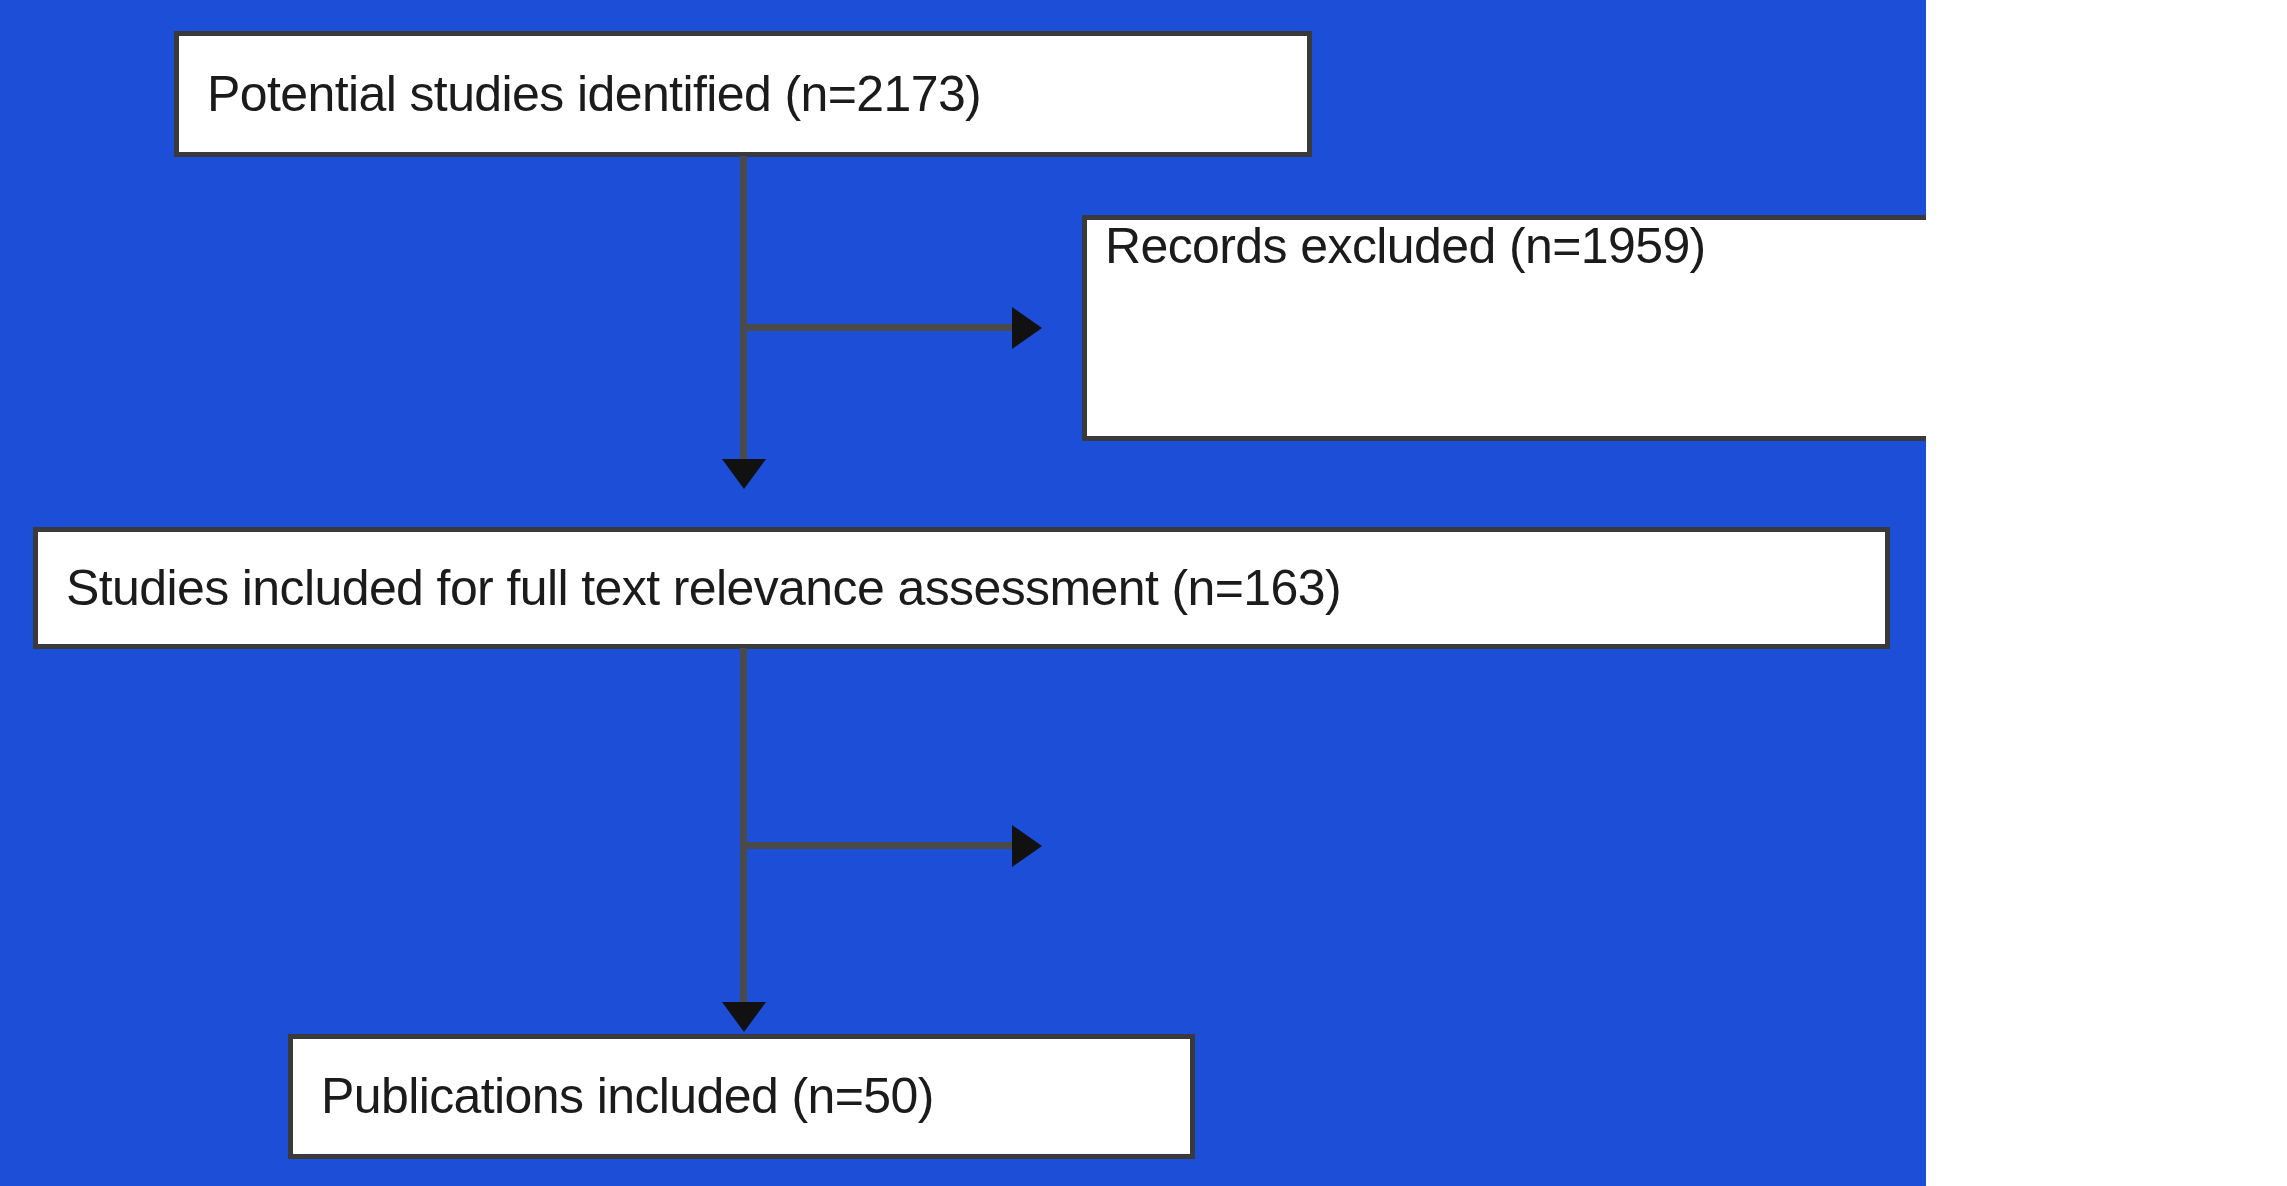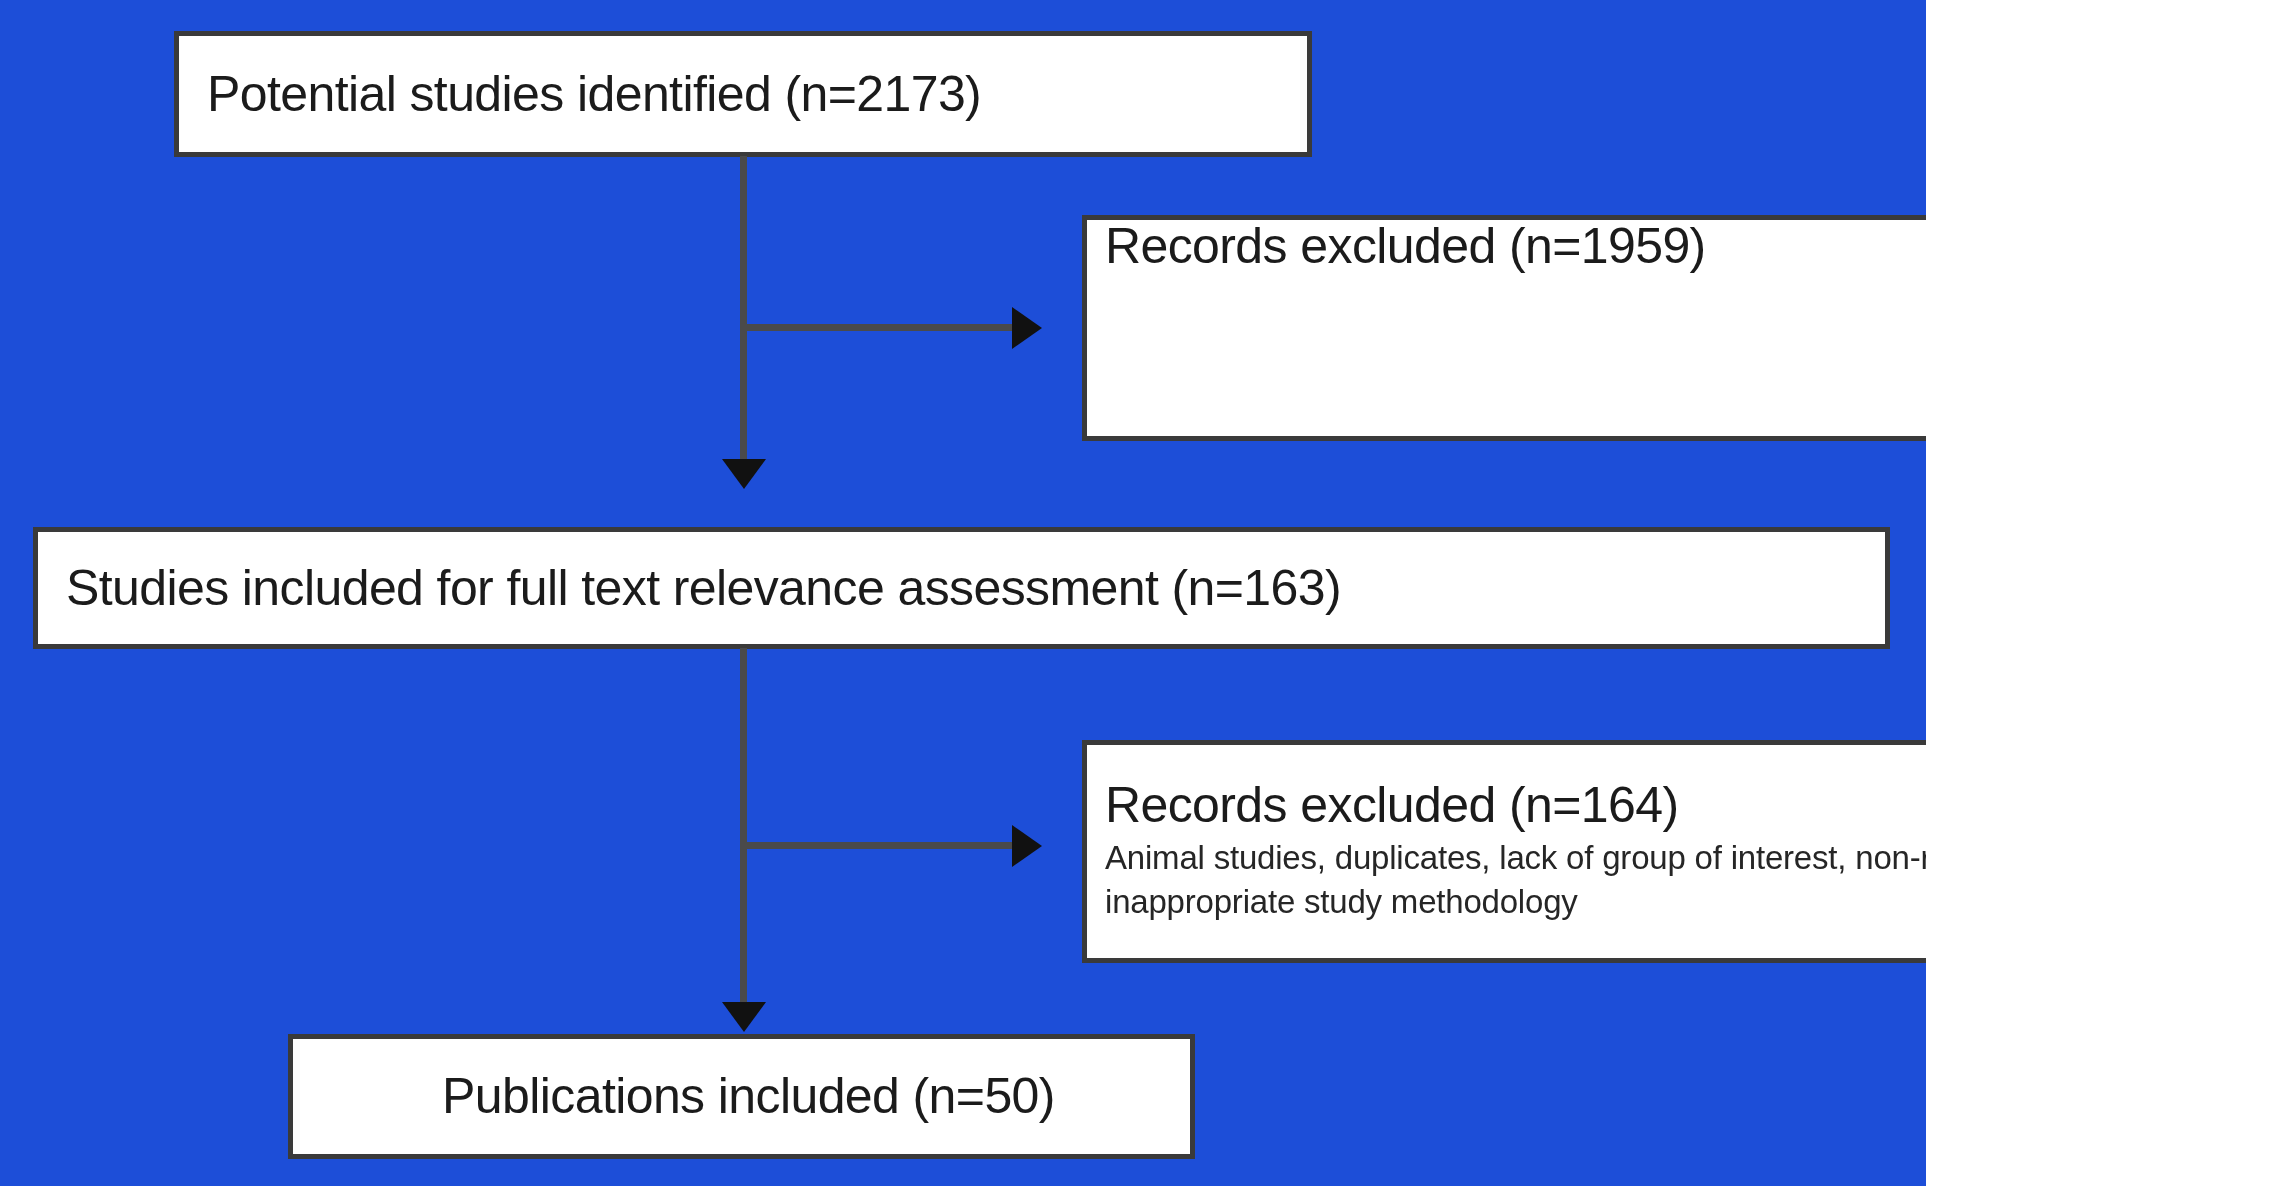--- a/index.html
+++ b/index.html
@@ -66,21 +66,21 @@
     width: 1857px; height: 122px;
   }
   
   #node-excluded-2 {
     left: 1082px; top: 740px;
     width: 1171px; height: 223px;
   }
   
   #node-publications {
     left: 288px; top: 1034px;
-    width: 907px; height: 125px; text-align: center;
+    width: 907px; height: 125px;
   }
 
   
   .conn {
     position: absolute;
     background: #4a4a4a;
   }
   .v-line { width: 7px; }
   .h-line { height: 7px; }
 
@@ -122,24 +122,20 @@
   </div>
 
   <div class="node" id="node-excluded-1">
     <div class="node-title pad-left-sm">Records excluded (n=1959)</div>
   </div>
 
   <div class="node single" id="node-fulltext">
     <div class="node-title pad-left-lg">Studies included for full text relevance assessment (n=163)</div>
   </div>
 
-  <div class="node" id="node-excluded-2">
-    <div class="node-title pad-left-sm">Records excluded (n=164)</div>
-    <div class="node-sub pad-left-sm">Animal studies, duplicates, lack of group of interest, non-relevant outcomes, inappropriate study methodology</div>
-  </div>
 
   <div class="node single" id="node-publications">
     <div class="node-title pad-left-lg">Publications included (n=50)</div>
   </div>
 
   <div class="conn v-line" id="trunk-1"></div>
   <div class="arrow arrow-down" id="arrowhead-1"></div>
 
   <div class="conn h-line" id="branch-1"></div>
   <div class="arrow arrow-right" id="arrowhead-2"></div>

